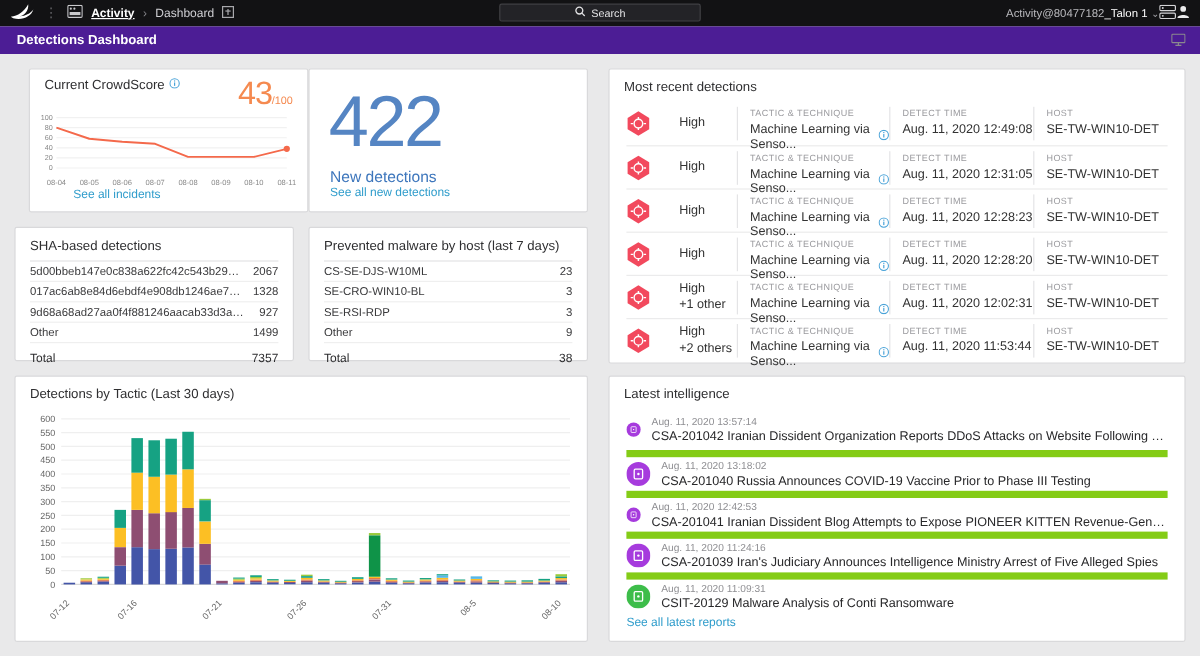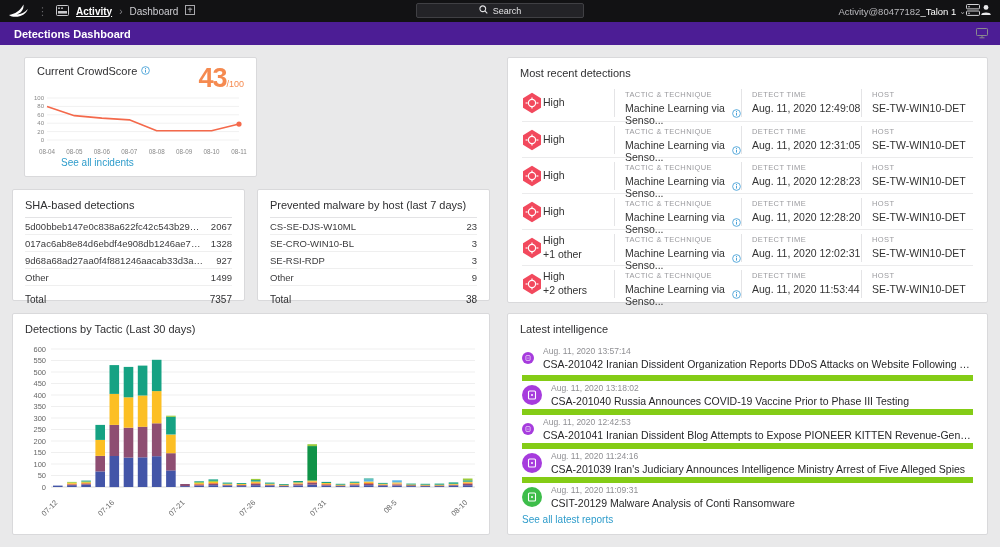--- a/index.html
+++ b/index.html
@@ -49,35 +49,35 @@
   #card-recent    { left:507px; top:12px; width:481px; height:246px; }
   #card-sha       { left:12px;  top:144px; width:233px; height:112px; }
   #card-prevented { left:257px; top:144px; width:233px; height:112px; }
   #card-tactic    { left:12px;  top:268px; width:478px; height:222px; }
   #card-intel     { left:507px; top:268px; width:481px; height:222px; }
   .link { color:#2e9ccb; font-size:10px; cursor:pointer; }
   
   .cs-head { display:flex; align-items:flex-start; padding:7px 12px 0; }
   .cs-title { font-size:11px; color:#2f2f31; display:flex; align-items:center; gap:4px; }
   .cs-score { margin-left:auto; color:#f58a50; line-height:1; }
-  .cs-score .num { font-size:27px; font-weight:700; letter-spacing:-1px; }
+  .cs-score .num { font-size:27px; font-weight:400; letter-spacing:-1px; }
   .cs-score .den { font-size:9px; }
   #crowd-chart { padding:2px 8px 0 4px; }
   #card-crowdscore .link { position:absolute; left:12px; bottom:8px;margin-left:24px; }
   
   .big-num { font-size:60px; font-weight:200; color:#5585c3; letter-spacing:-2px; line-height:1; padding:14px 0 0 16px; }
   .big-label { font-size:13px; color:#3d76bc; padding:8px 0 0 17px; }
   #card-new .link { position:absolute; left:17px; bottom:10px; }
   
   .recent-row {
     display:flex; align-items:center; height:36px; margin:0 14px;
     border-top:1px solid #ebebec; cursor:pointer;
   }
   .recent-row:first-of-type { border-top:none; }
-  .rr-sev { width:92px; display:flex; align-items:center; gap:1px; }
+  .rr-sev { width:92px; display:flex; align-items:center; gap:24px; }
   .rr-sev-label { font-size:10.5px; color:#333; line-height:1.25; }
   .rr-col { border-left:1px solid #e4e4e6; padding-left:10px; height:28px; }
   .rr-col .clabel { font-size:7.5px; color:#9a9a9e; letter-spacing:0.4px; margin-top:1px; }
   .rr-col .cval { font-size:10.5px; color:#333; margin-top:3px; display:flex; align-items:center; gap:4px; }
   .rr-tactic { width:127px; }
   .rr-time { width:120px; }
   .rr-host { flex:1; }
   
   .ttable { margin:0 12px; border-top:1px solid #e3e3e5; }
   .trow {
@@ -212,20 +212,25 @@
           <text x="72.85714285714286" y="60" font-size="6.3" fill="#888" text-anchor="middle">08-06</text>
           <text x="100.28571428571428" y="60" font-size="6.3" fill="#888" text-anchor="middle">08-07</text>
           <text x="127.71428571428571" y="60" font-size="6.3" fill="#888" text-anchor="middle">08-08</text>
           <text x="155.14285714285714" y="60" font-size="6.3" fill="#888" text-anchor="middle">08-09</text>
           <text x="182.57142857142856" y="60" font-size="6.3" fill="#888" text-anchor="middle">08-10</text>
           <text x="210" y="60" font-size="6.3" fill="#888" text-anchor="middle">08-11</text>
         </svg></div>
     <span class="link">See all incidents</span>
   </div>
 
+  <div class="card" id="card-new">
+    <div class="big-num">422</div>
+    <div class="big-label">New detections</div>
+    <span class="link">See all new detections</span>
+  </div>
 
   <div class="card" id="card-recent">
     <div class="card-title">Most recent detections</div>
     <div>
   <div class="recent-row">
     <div class="rr-sev">
       <svg width="20" height="22" viewBox="0 0 20 22">
   <polygon points="10,0.8 19,6.3 19,15.7 10,21.2 1,15.7 1,6.3" fill="#f2495d"></polygon>
   <circle cx="10" cy="11" r="3.6" fill="none" stroke="#fff" stroke-width="1.2"></circle>
   <line x1="10" y1="5.6" x2="10" y2="7.6" stroke="#fff" stroke-width="1.2"></line>

